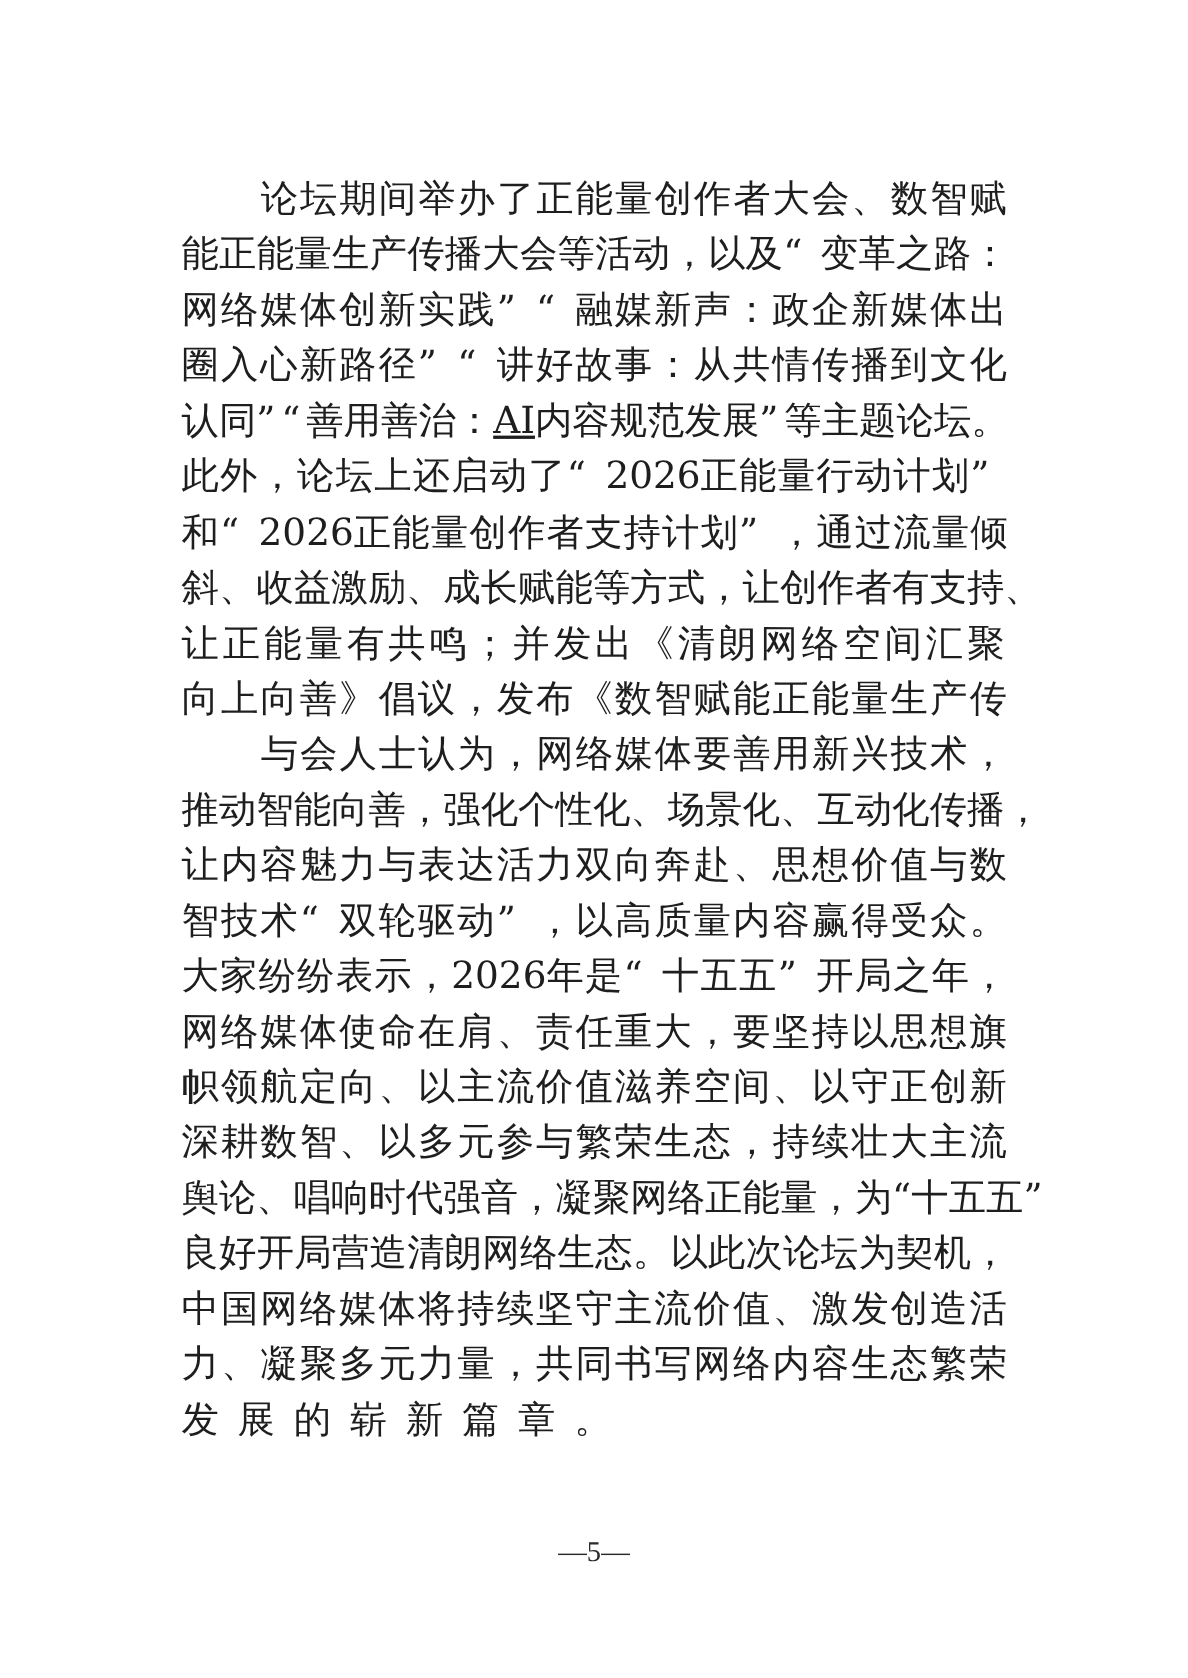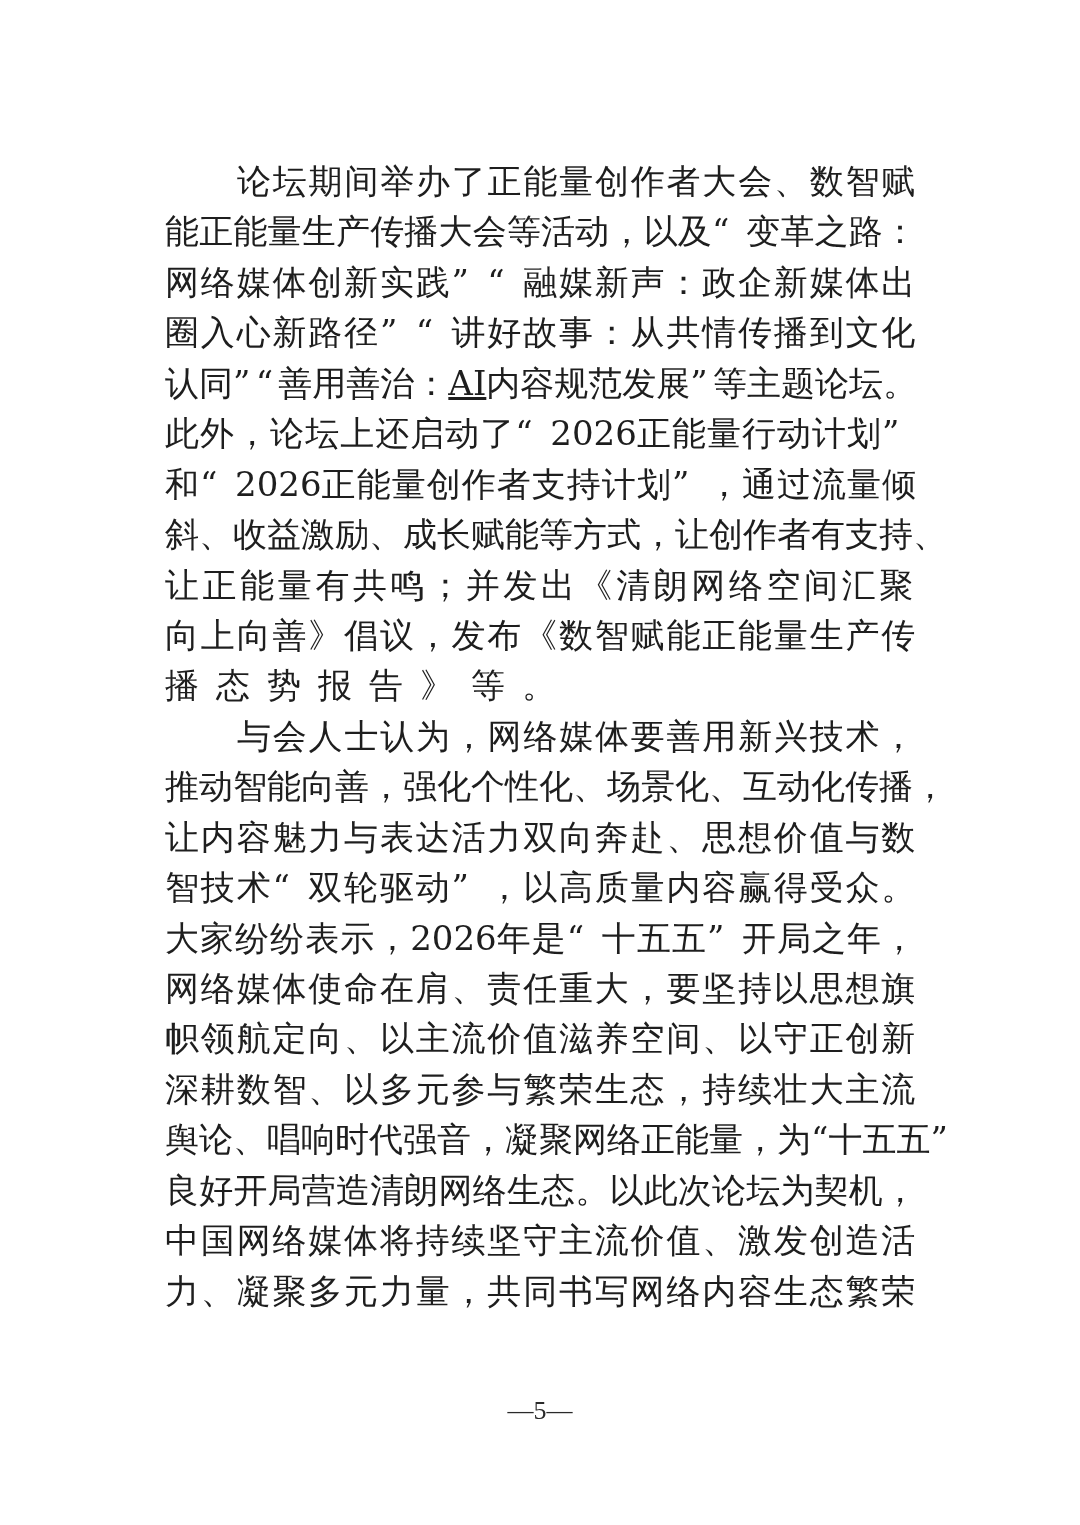--- a/index.html
+++ b/index.html
@@ -311,23 +311,20 @@
             <span style="display: inline-block;">智</span>
             <span style="display: inline-block;">赋</span>
             <span style="display: inline-block;">能</span>
             <span style="display: inline-block;">正</span>
             <span style="display: inline-block;">能</span>
             <span style="display: inline-block;">量</span>
             <span style="display: inline-block;">生</span>
             <span style="display: inline-block;">产</span>
             <span style="display: inline-block;">传</span>
           </span>
-        </div>
-      <div class="line last">
-          <span>播态势报告》等。</span>
         </div>
     </div>
 
     <div>
       <div class="line indent">
           <span style="display: flex; justify-content: space-between;">
             <span style="display: inline-block;">与</span>
             <span style="display: inline-block;">会</span>
             <span style="display: inline-block;">人</span>
             <span style="display: inline-block;">士</span>
@@ -621,18 +618,21 @@
             <span style="display: inline-block;">网</span>
             <span style="display: inline-block;">络</span>
             <span style="display: inline-block;">内</span>
             <span style="display: inline-block;">容</span>
             <span style="display: inline-block;">生</span>
             <span style="display: inline-block;">态</span>
             <span style="display: inline-block;">繁</span>
             <span style="display: inline-block;">荣</span>
           </span>
         </div>
+      <div class="line last">
+          <span>发展的崭新篇章。</span>
+        </div>
     </div>
 
   </div>
 
   <div class="page-number">—5—</div>
 </div>
 
 </body></html>

